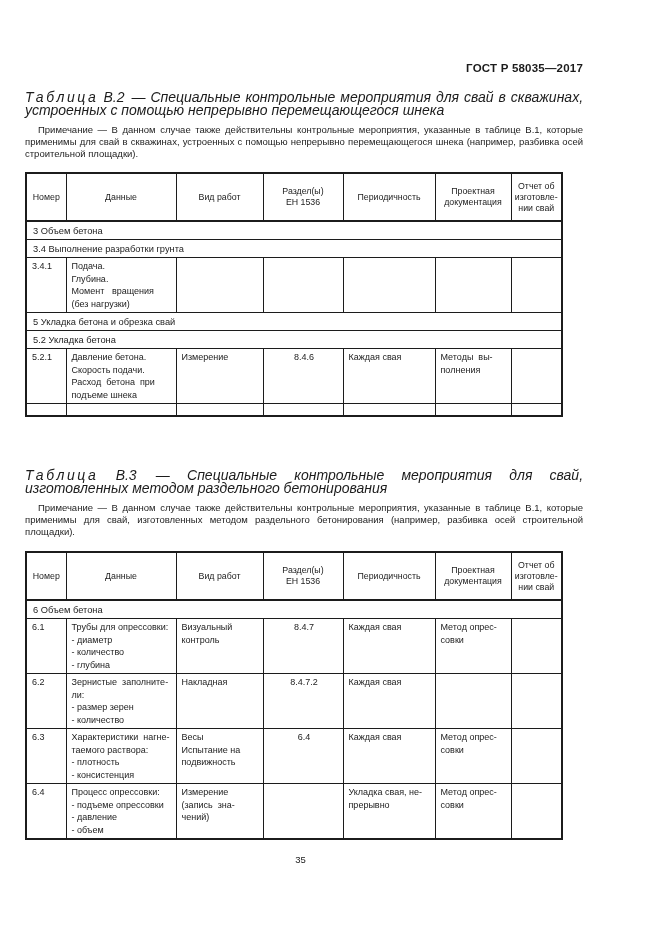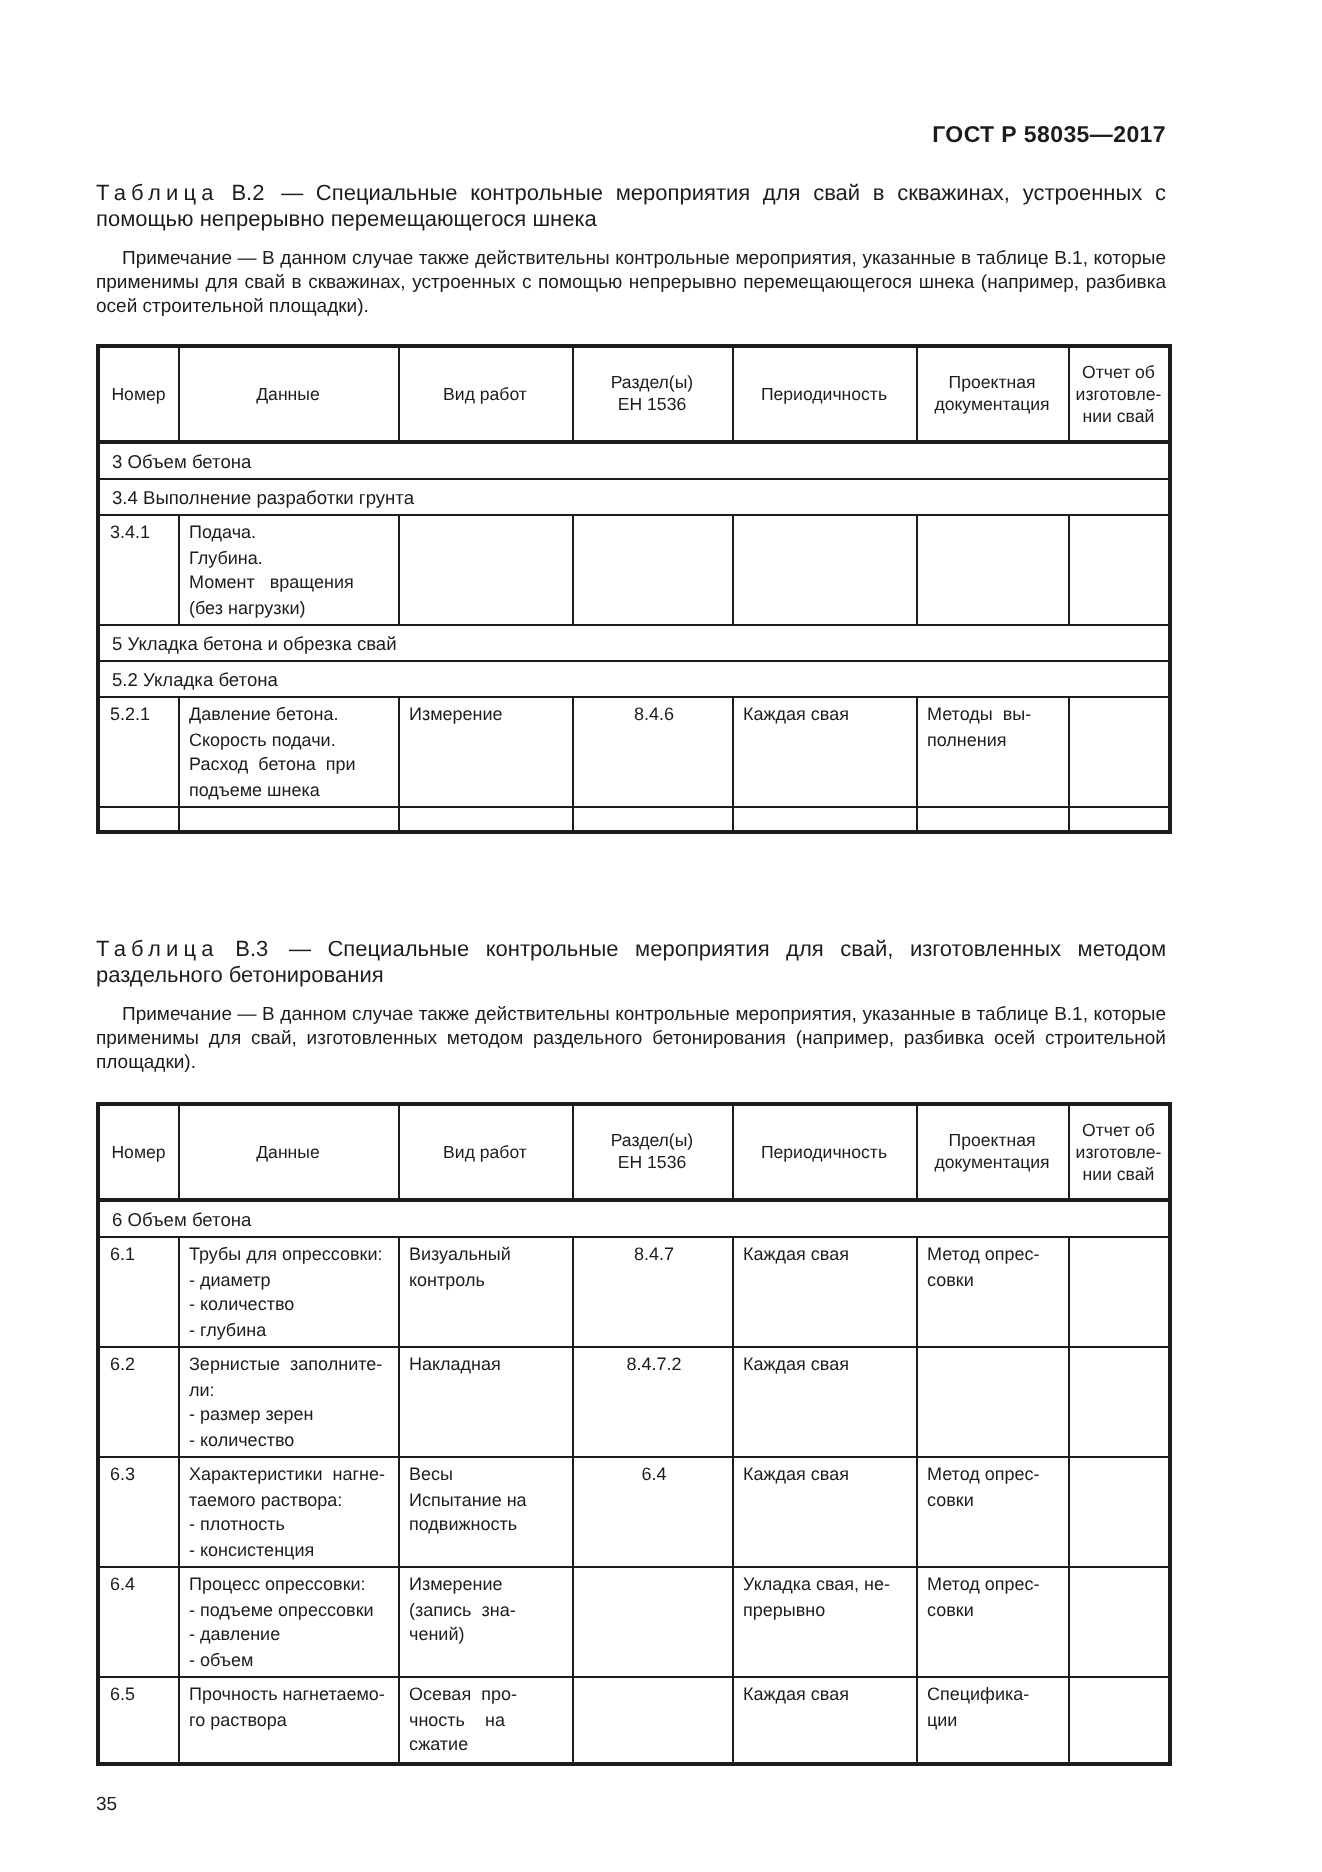--- a/index.html
+++ b/index.html
@@ -11,36 +11,37 @@
     width: 661px;
     height: 936px;
     font-family: "Liberation Sans", "DejaVu Sans", sans-serif;
     color: #1c1c1c;
   }
   .page {
     position: relative;
     box-sizing: border-box;
     width: 661px;
     height: 936px;
-    padding: 62px 78px 0 48px;
+    padding: 62px 78px 0 25px;
     background: #ffffff;
     overflow: hidden;
   }
   .header-title {
     text-align: right;
     font-weight: bold;
     font-size: 11.5px;
     line-height: 13px;
     letter-spacing: 0.2px;
   }
   .caption {
     margin-top: 16px;
-    font-size: 11px;
+    font-size: 14px;
     line-height: 13px;
     text-align: justify;
+    font-style: italic;
   }
   .caption .spaced {
     letter-spacing: 2.6px;
   }
   .caption .cap-num {
     margin-right: 2px;
   }
   .note {
     margin-top: 7px;
     font-size: 9.5px;
@@ -82,21 +83,21 @@
     white-space: normal;
     font-size: 9.3px;
     padding: 3px 6px 2px 6px;
     line-height: 12px;
     margin-top: 44px;
   }
   td.c-center { text-align: center; padding-left: 1px; }
   tr.empty-row td { height: 11px; padding: 0; }
   .page-number {
     margin-top: 14px;
-    text-align: left;
+    text-align: center;
     font-size: 9.5px;
     padding-right: 7px;
   }
 </style>
 </head>
 <body>
 
 <div class="page">
 
   <div class="header-title">ГОСТ Р 58035—2017</div>
@@ -277,31 +278,18 @@
         <td>Измерение
 (запись  зна-
 чений)</td>
         <td class="c-center"></td>
         <td>Укладка свая, не-
 прерывно</td>
         <td>Метод опрес-
 совки</td>
         <td></td>
       </tr>
-      <tr>
-        <td>6.5</td>
-        <td>Прочность нагнетаемо-
-го раствора</td>
-        <td>Осевая  про-
-чность    на
-сжатие</td>
-        <td class="c-center"></td>
-        <td>Каждая свая</td>
-        <td>Специфика-
-ции</td>
-        <td></td>
-      </tr>
     </tbody>
   </table>
 
   <div class="page-number">35</div>
 
 </div>
 
 </body></html>

